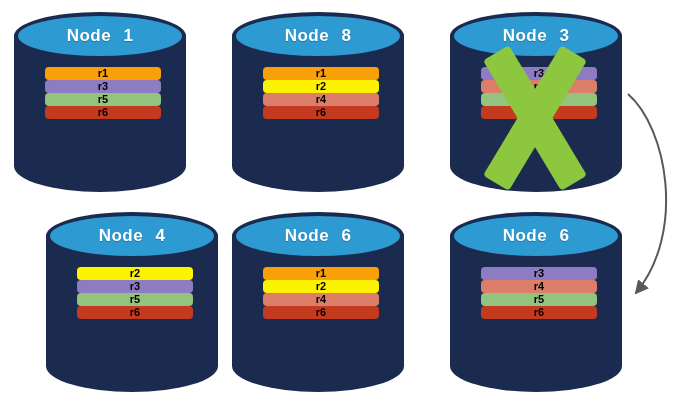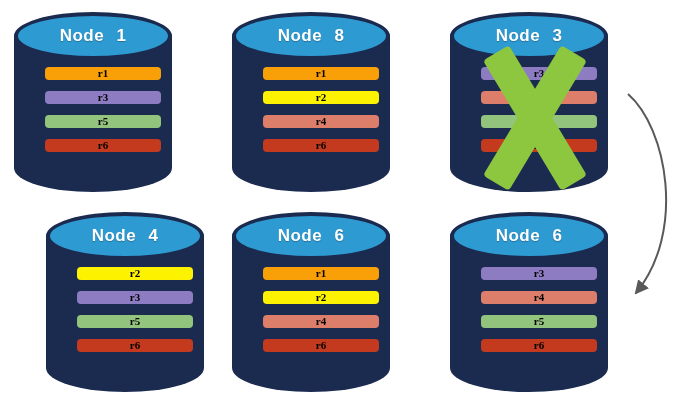--- a/index.html
+++ b/index.html
@@ -15,21 +15,21 @@
   html,body { width:676px; height:402px; }
   body {
     position:relative;
     background: var(--background);
     font-family: "Liberation Sans", sans-serif;
     overflow:hidden;
   }
   .canvas { position:absolute; inset:0; }
 
   
-  .node { position:absolute; width:158px; height:180px; }
+  .node { position:absolute; width:172px; height:180px; }
   .pos-0 { left:14px;  top:12px; }
   .pos-1 { left:232px; top:12px; }
   .pos-2 { left:450px; top:12px; }
   .pos-3 { left:14px;  top:212px;margin-left:32px; }
   .pos-4 { left:232px; top:212px; }
   .pos-5 { left:450px; top:212px; }
 
   .cyl-body {
     position:absolute; left:0; right:0; top:24px; bottom:0;
     background: var(--cylinder-body);
@@ -47,23 +47,22 @@
     color: var(--title-text);
     font-size: 17px;
     font-weight: bold;
     word-spacing: 7px;
     letter-spacing: 0.5px;
     text-shadow: 0 1px 1px rgba(0,0,0,0.25);
   }
 
   .bars {
     position:absolute; top:55px; left:31px; width:116px;
-    display:flex; flex-direction:column; gap:11px;
+    display:flex; flex-direction:column; 
     z-index:3;
-    font-family:Liberation Serif, serif;
   }
   .bar {
     height:13px; border-radius:4px;
     display:flex; align-items:center; justify-content:center;
   }
   .bar span {
     color: var(--bar-text);
     font-size:11px; font-weight:bold; line-height:13px;
   }
 

